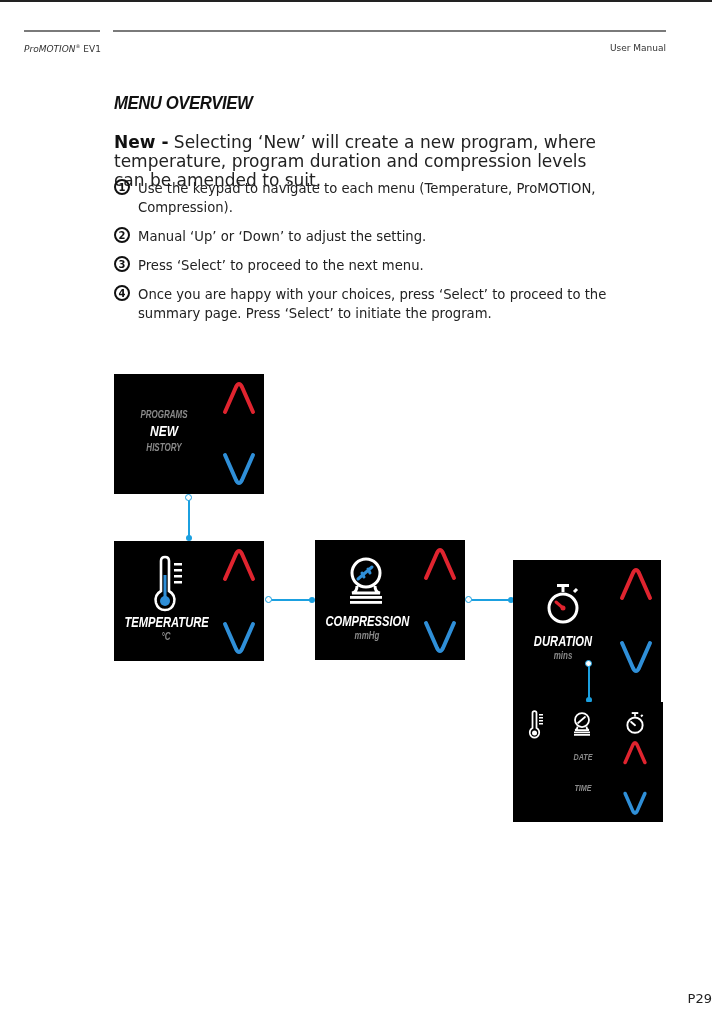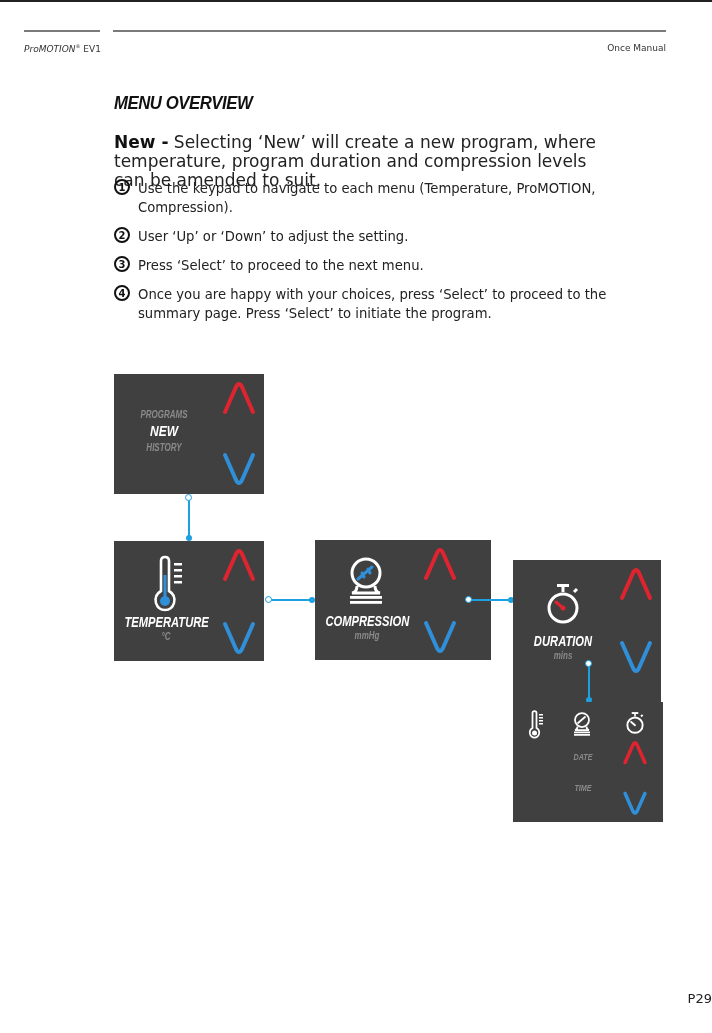--- a/index.html
+++ b/index.html
@@ -17,49 +17,49 @@
            transform: scaleX(0.88); transform-origin: left; color: #111; }
   .intro { position: absolute; left: 114px; top: 133px; width: 500px; font-size: 17px; line-height: 19px; color: #222; }
   .intro b { color: #111; }
   .steps { position: absolute; left: 114px; top: 179px; width: 500px; }
   .step { display: flex; align-items: flex-start; font-size: 13.2px; line-height: 19px; color: #222; margin-bottom: 10px; }
   .step .num { flex: 0 0 auto; width: 16px; height: 16px; border: 2px solid #111; border-radius: 50%;
                font-size: 10px; font-weight: bold; display: flex; align-items: center; justify-content: center;
                margin-right: 8px; margin-top: 0px; box-sizing: border-box; color: #111; }
   .step .txt { flex: 1; }
 
-  .screen { position: absolute; background: #404040; }
+  .screen { position: absolute; background: #000000; }
   .lbl { position: absolute; font-family: "Liberation Sans", sans-serif; font-weight: bold; font-style: italic;
          text-align: center; transform: scaleX(0.8); transform-origin: center; white-space: nowrap; }
   .conn-line { position: absolute; background: #1ba0e0; }
   .dot-open { position: absolute; width: 5px; height: 5px; border: 1.5px solid #1ba0e0; border-radius: 50%; background: #fff; }
   .dot-fill { position: absolute; width: 6px; height: 6px; border-radius: 50%; background: #1ba0e0; }
   svg { position: absolute; overflow: visible; }
   .page-num { position: absolute; left: 0; width: 712px; top: 991px; text-align: right; font-size: 13px; color: #222; }
 </style>
 </head>
 <body>
 
 <div class="topline"></div>
 <div class="hr-short"></div>
 <div class="hr-long"></div>
 <div class="hdr-left"><span>ProMOTION</span><sup>®</sup> <span class="ev">EV1</span></div>
-<div class="hdr-right">Once Manual</div>
+<div class="hdr-right">User Manual</div>
 
 <div class="title">MENU OVERVIEW</div>
 <div class="intro"><b>New -</b><span> Selecting ‘New’ will create a new program, where temperature, program duration and compression levels can be amended to suit.</span></div>
 
 <div class="steps">
   <div class="step">
     <span class="num">1</span>
     <span class="txt">Use the keypad to navigate to each menu (Temperature, ProMOTION, Compression).</span>
   </div>
   <div class="step">
     <span class="num">2</span>
-    <span class="txt">User ‘Up’ or ‘Down’ to adjust the setting.</span>
+    <span class="txt">Manual ‘Up’ or ‘Down’ to adjust the setting.</span>
   </div>
   <div class="step">
     <span class="num">3</span>
     <span class="txt">Press ‘Select’ to proceed to the next menu.</span>
   </div>
   <div class="step">
     <span class="num">4</span>
     <span class="txt">Once you are happy with your choices, press ‘Select’ to proceed to the summary page. Press ‘Select’ to initiate the program.</span>
   </div>
 </div>
@@ -97,21 +97,21 @@
     </svg>
   <svg style="left:108px;top:80px;" width="34" height="33" viewBox="0 0 34 33">
       <path d="M3 3 L14 28 Q17 34 20 28 L31 3" fill="none" stroke="#2f8fd8" stroke-width="4" stroke-linecap="round" stroke-linejoin="round"></path>
     </svg>
 </div>
 
 <div class="conn-line" style="left:270px;top:599px;width:42px;height:2px;"></div>
 <div class="dot-open" style="left:265px;top:596px;"></div>
 <div class="dot-fill" style="left:309px;top:597px;"></div>
 
-<div class="screen" style="left:315px;top:540px;width:132px;height:120px;padding-left:44px;">
+<div class="screen" style="left:315px;top:540px;width:150px;height:120px;">
   <svg style="left:31px;top:15px;" width="40" height="52" viewBox="0 0 40 52">
     <circle cx="20" cy="18" r="14" fill="none" stroke="#ffffff" stroke-width="3"></circle>
     <path d="M11 31 Q11 37 6 38 L34 38 Q29 37 29 31" fill="none" stroke="#ffffff" stroke-width="3"></path>
     <rect x="4" y="41" width="32" height="2.8" fill="#fff"></rect>
     <rect x="4" y="46" width="32" height="2.8" fill="#fff"></rect>
     <path d="M12 24 L26 12 M16 18 L18 22 M22 14 L24 18" stroke="#2f8fd8" stroke-width="3" stroke-linecap="round"></path>
   </svg>
   <div class="lbl" style="left:0;width:104px;top:73px;font-size:14px;color:#ffffff;">COMPRESSION</div>
   <div class="lbl" style="left:0;width:104px;top:90px;font-size:10px;color:#8a8a8a;">mmHg</div>
   <svg style="left:108px;top:8px;" width="34" height="33" viewBox="0 0 34 33">

